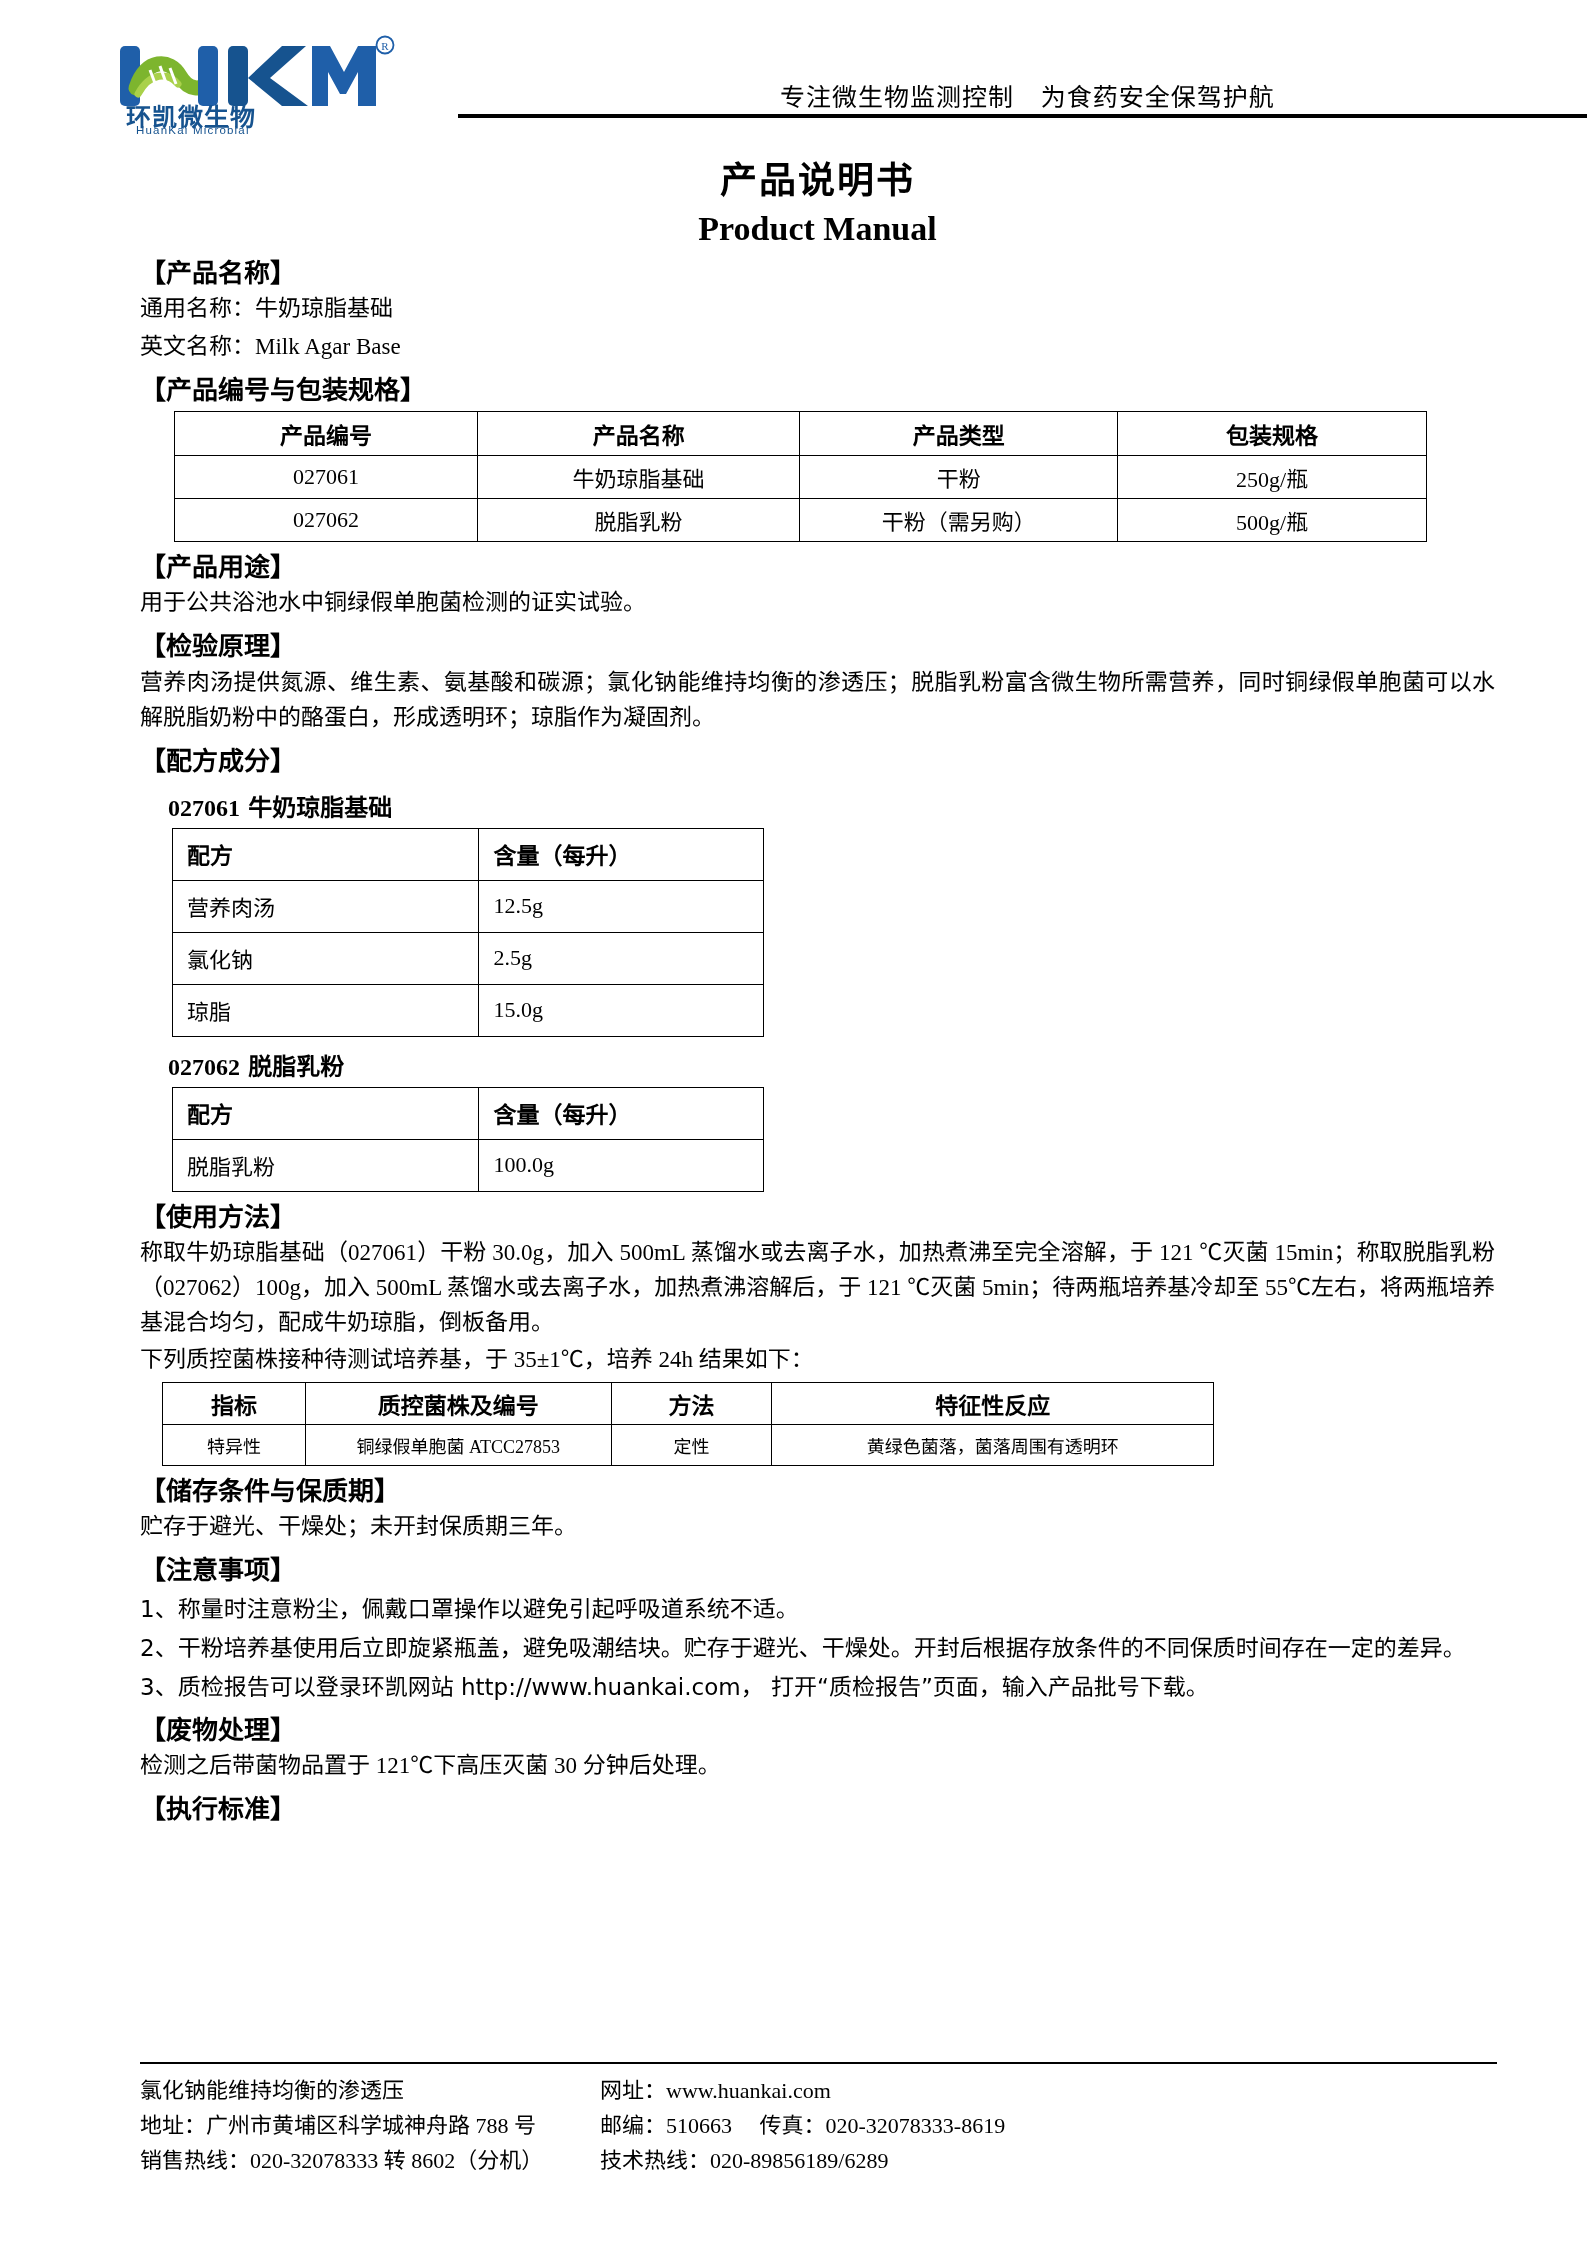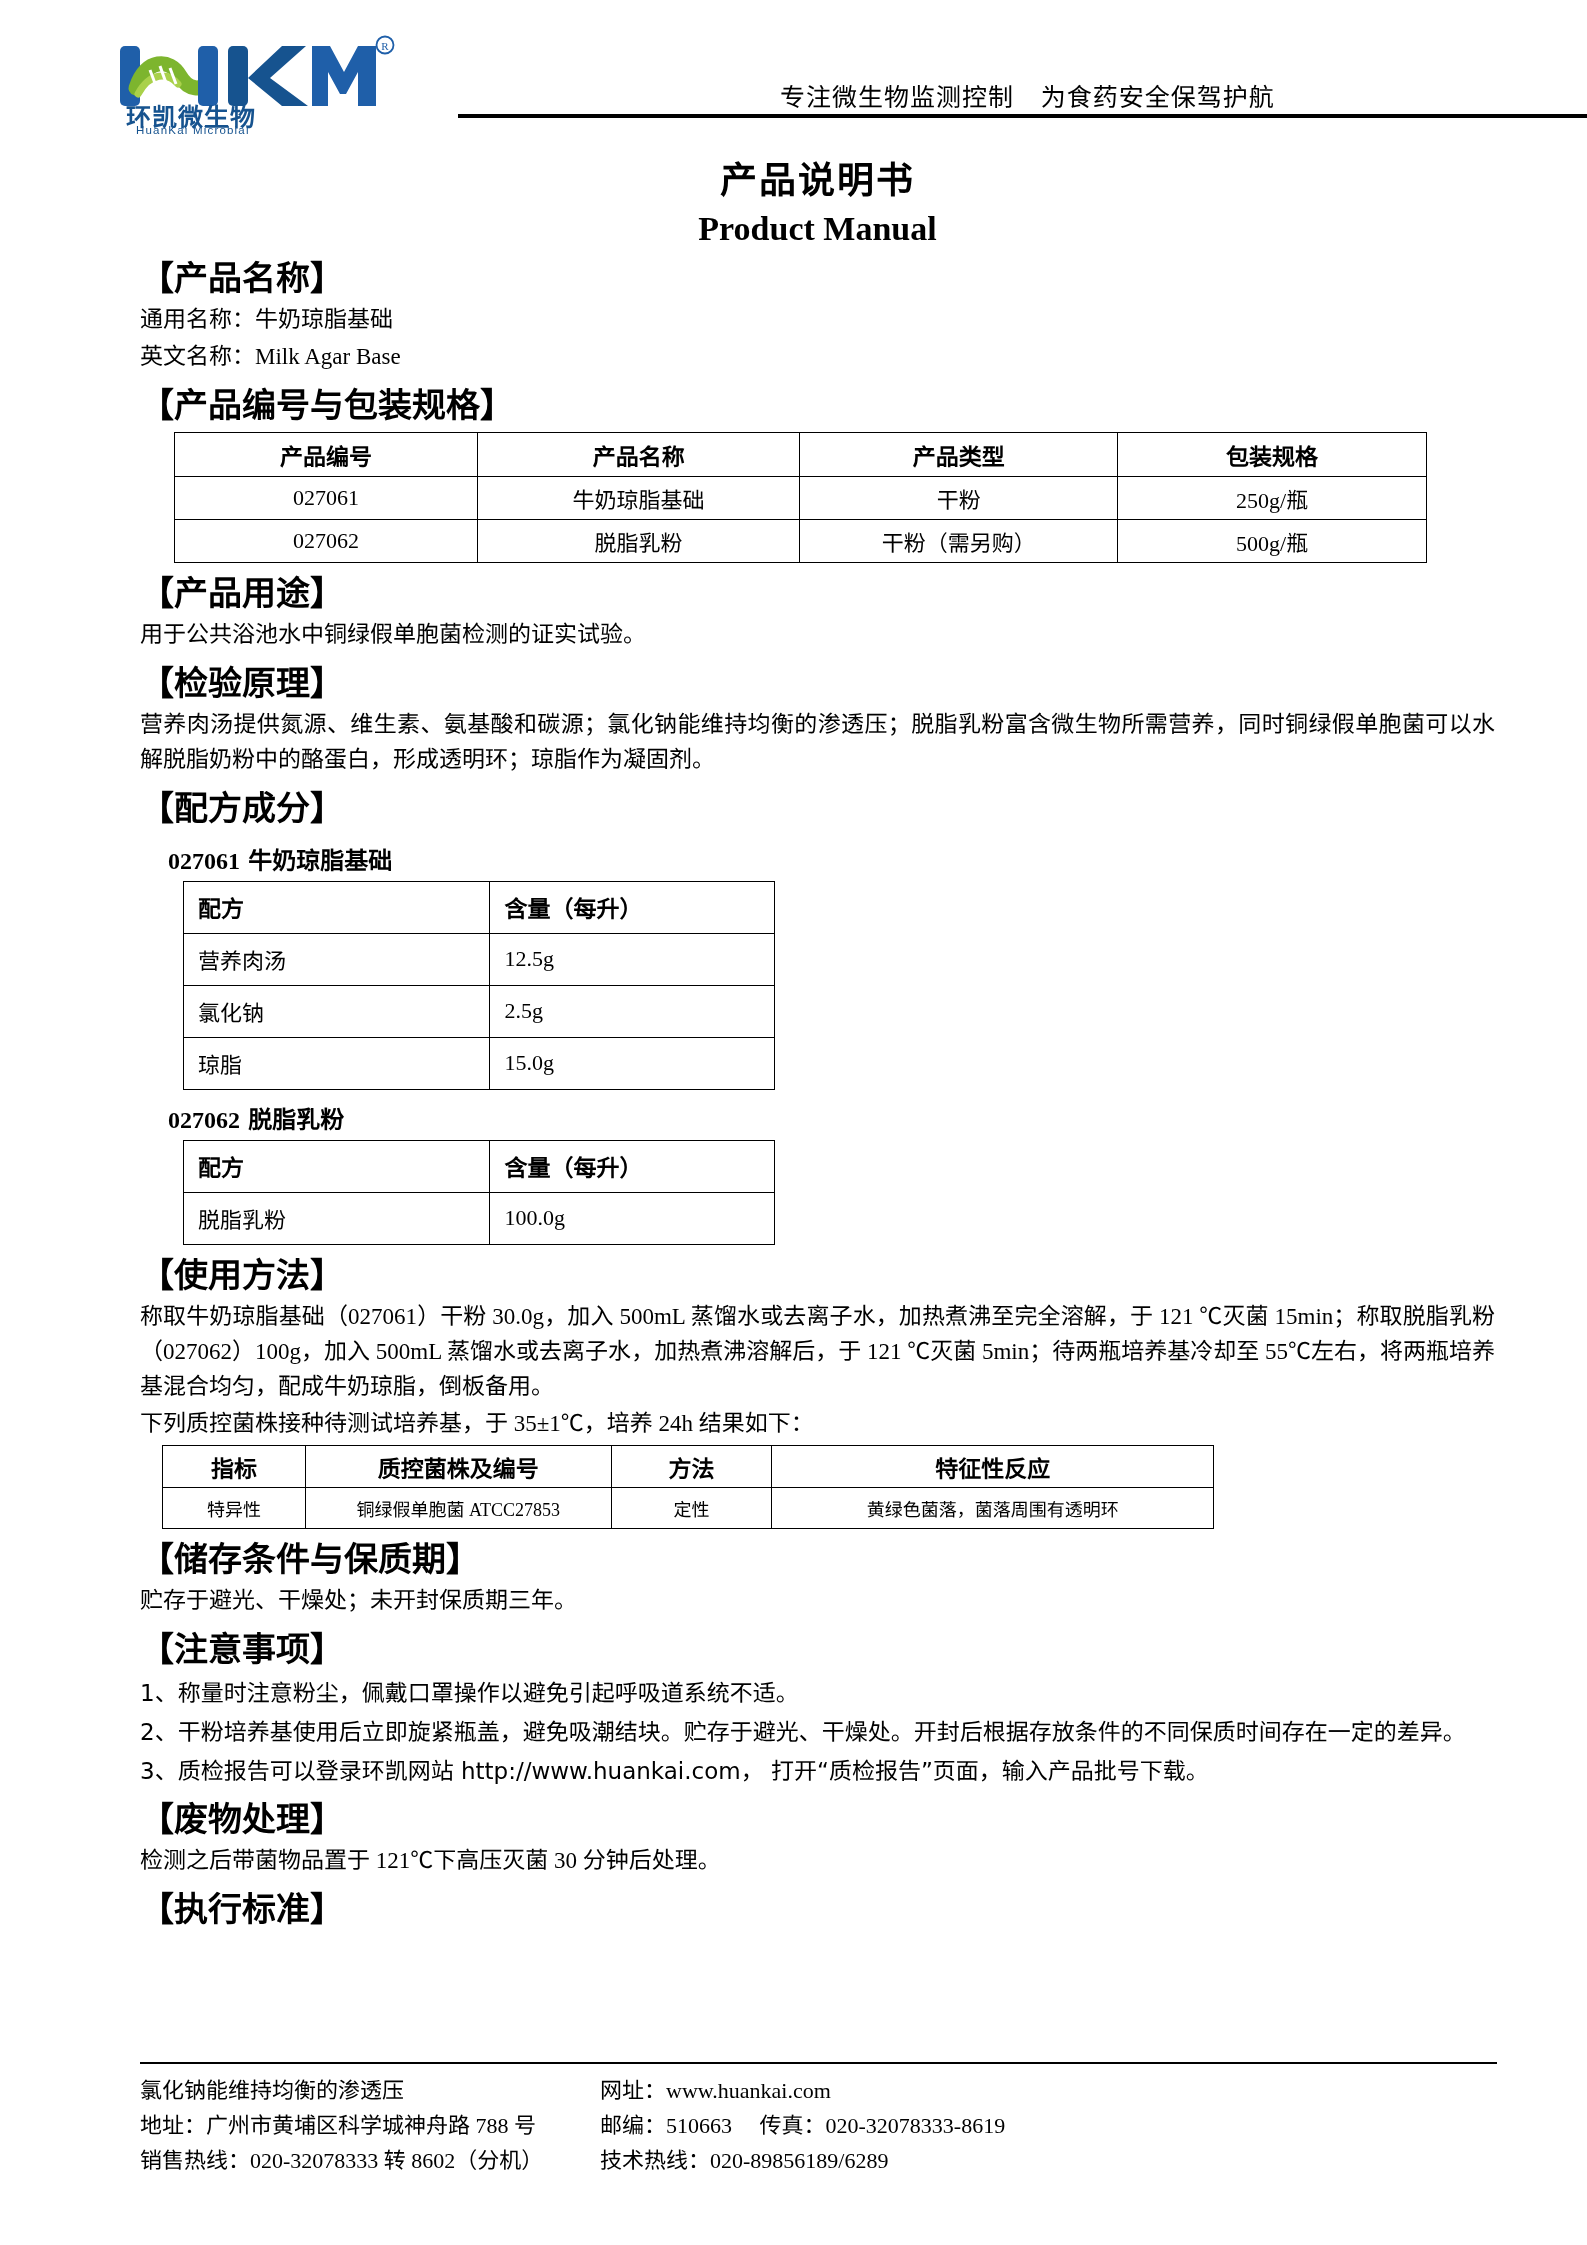--- a/index.html
+++ b/index.html
@@ -73,21 +73,21 @@
     font-weight: bold;
     font-size: 34px;
     margin-top: 6px;
     line-height: 1.15;
   }
 
   
   h2.sec {
     font-family: "DejaVu Sans", "Liberation Sans", sans-serif;
     font-weight: bold;
-    font-size: 34px;
+    font-size: 26px;
     margin: 8px 0 2px 0;
     line-height: 1.32;
     letter-spacing: 0px;
   }
   p.body {
     margin: 2px 0 2px 0;
     font-size: 23px;
     line-height: 1.52;
     text-align: justify;
     font-family: "Liberation Serif", serif;
@@ -128,21 +128,21 @@
   
   .formula-title {
     font-family: "DejaVu Sans", "Liberation Sans", sans-serif;
     font-weight: bold;
     font-size: 24px;
     margin: 10px 0 5px 28px;
   }
   .formula-title .code { font-family: "Liberation Serif", serif; font-weight: bold; }
   .tbl-formula {
     width: 592px;
-    margin: 0 0 0 43px;
+    margin: 0 0 0 32px;
     padding-left: 12px;
   }
   .tbl-formula th, .tbl-formula td {
     text-align: left;
     padding-left: 14px;
     height: 52px;
   }
   .tbl-formula .c1 { width: 307px; }
   .tbl-formula .c2 { width: 285px; }
   .tbl-formula td.cjkcell { font-family: "DejaVu Sans", "Liberation Sans", sans-serif; font-size: 22px; }

